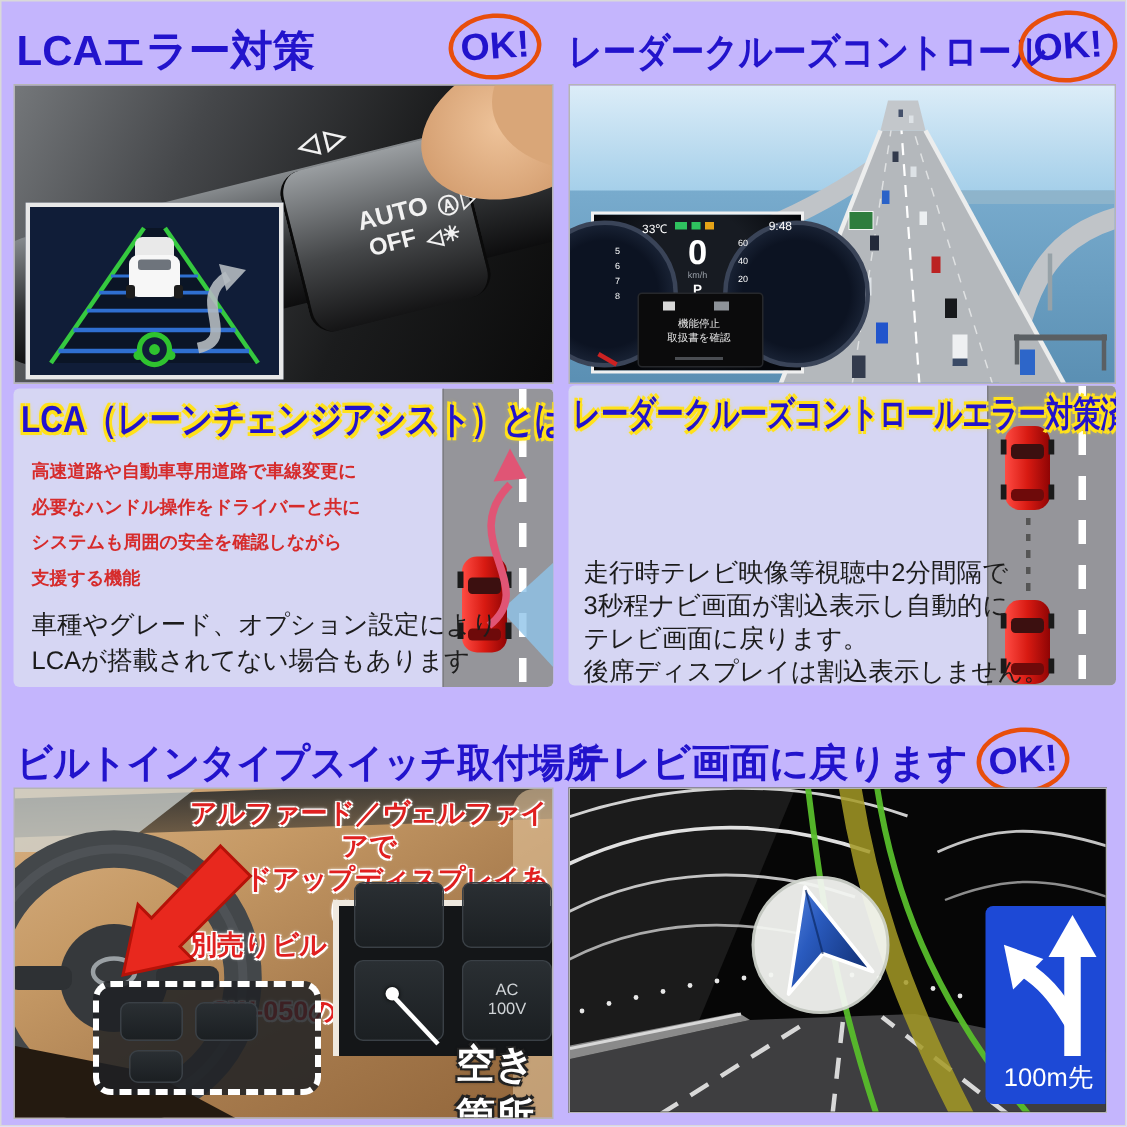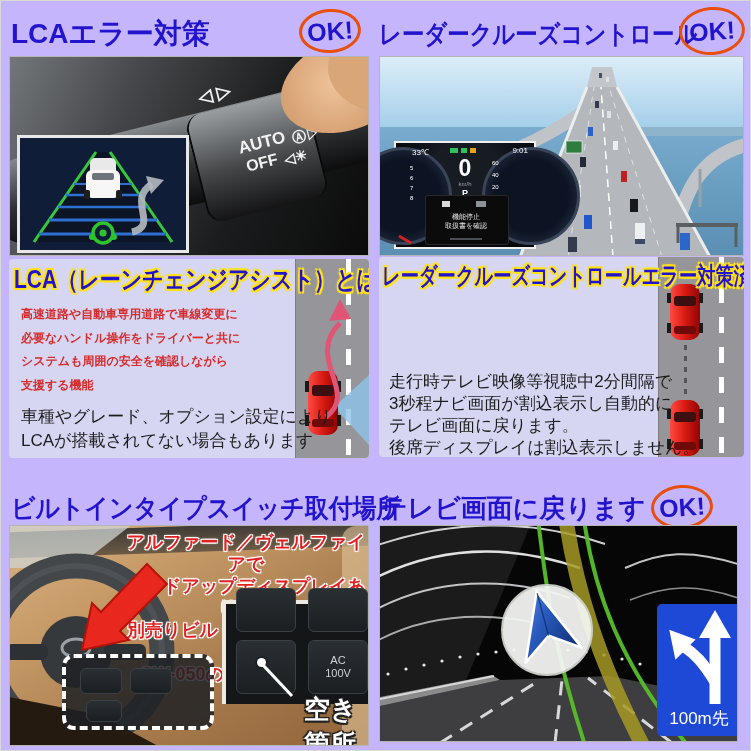--- a/index.html
+++ b/index.html
@@ -193,22 +193,22 @@
         <div class="gauge" style="left:-42px;top:4px;width:92px;height:92px;"></div>
         <div class="gauge" style="left:86px;top:4px;width:92px;height:92px;"></div>
         <div class="clutxt preline" style="left:14px;top:20px;font-size:6px;line-height:10px;">5
 6
 7
 8</div>
         <div class="clutxt preline" style="left:96px;top:14px;font-size:6px;line-height:12px;">60
 40
 20</div>
         <div class="abs" style="left:2px;bottom:6px;width:14px;height:3px;background:#c22;transform:rotate(30deg);"></div>
-        <span class="clutxt" style="left:6px;top:3px;font-size:8px;padding-left:10px;">33℃</span>
-        <span class="clutxt" style="right:6px;top:3px;font-size:8px;">9:01</span>
+        <span class="clutxt" style="left:22px;top:3px;font-size:8px;padding-left:10px;">33℃</span>
+        <span class="clutxt" style="right:6px;top:3px;font-size:8px;">9:48</span>
         <div class="abs" style="left:54px;top:5px;width:34px;height:5px;display:flex;gap:3px;">
           <div style="width:8px;height:5px;background:#2fc35f;"></div>
           <div style="width:6px;height:5px;background:#2fc35f;"></div>
           <div style="width:6px;height:5px;background:#e6a317;"></div>
         </div>
         <div class="clutxt" style="left:0;top:12px;width:138px;text-align:center;font-size:23px;font-weight:bold;">0</div>
         <div class="clutxt" style="left:0;top:38px;width:138px;text-align:center;font-size:6px;color:#9aa0a8;">km/h</div>
         <div class="clutxt" style="left:0;top:45px;width:138px;text-align:center;font-size:9px;font-weight:bold;">P</div>
         <div class="abs" style="left:29px;top:52px;width:82px;height:48px;background:#0b0b0c;border:1px solid #26282c;border-radius:3px;">
           <div class="abs" style="left:16px;top:5px;width:8px;height:6px;background:#d8d8d8;"></div>

